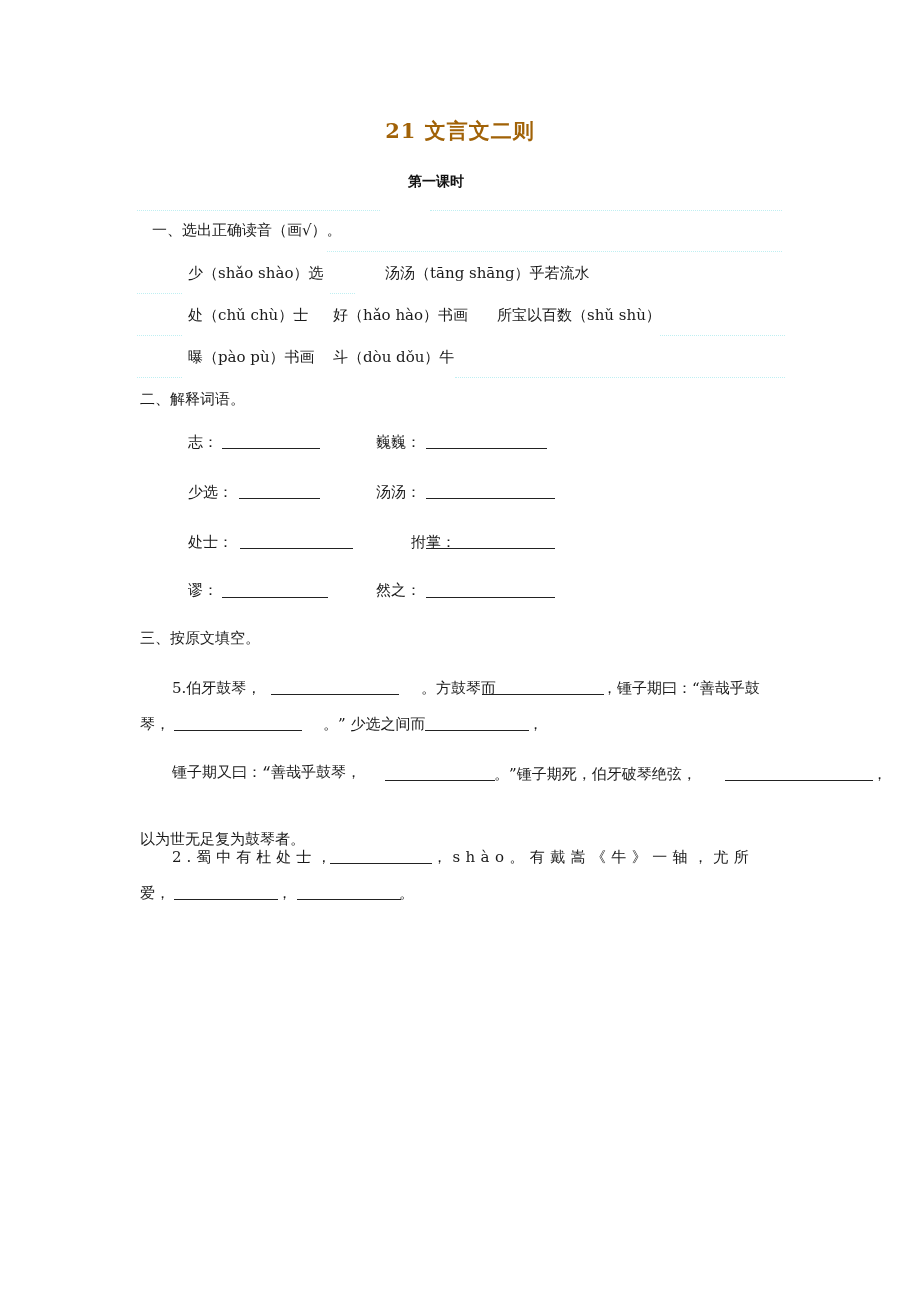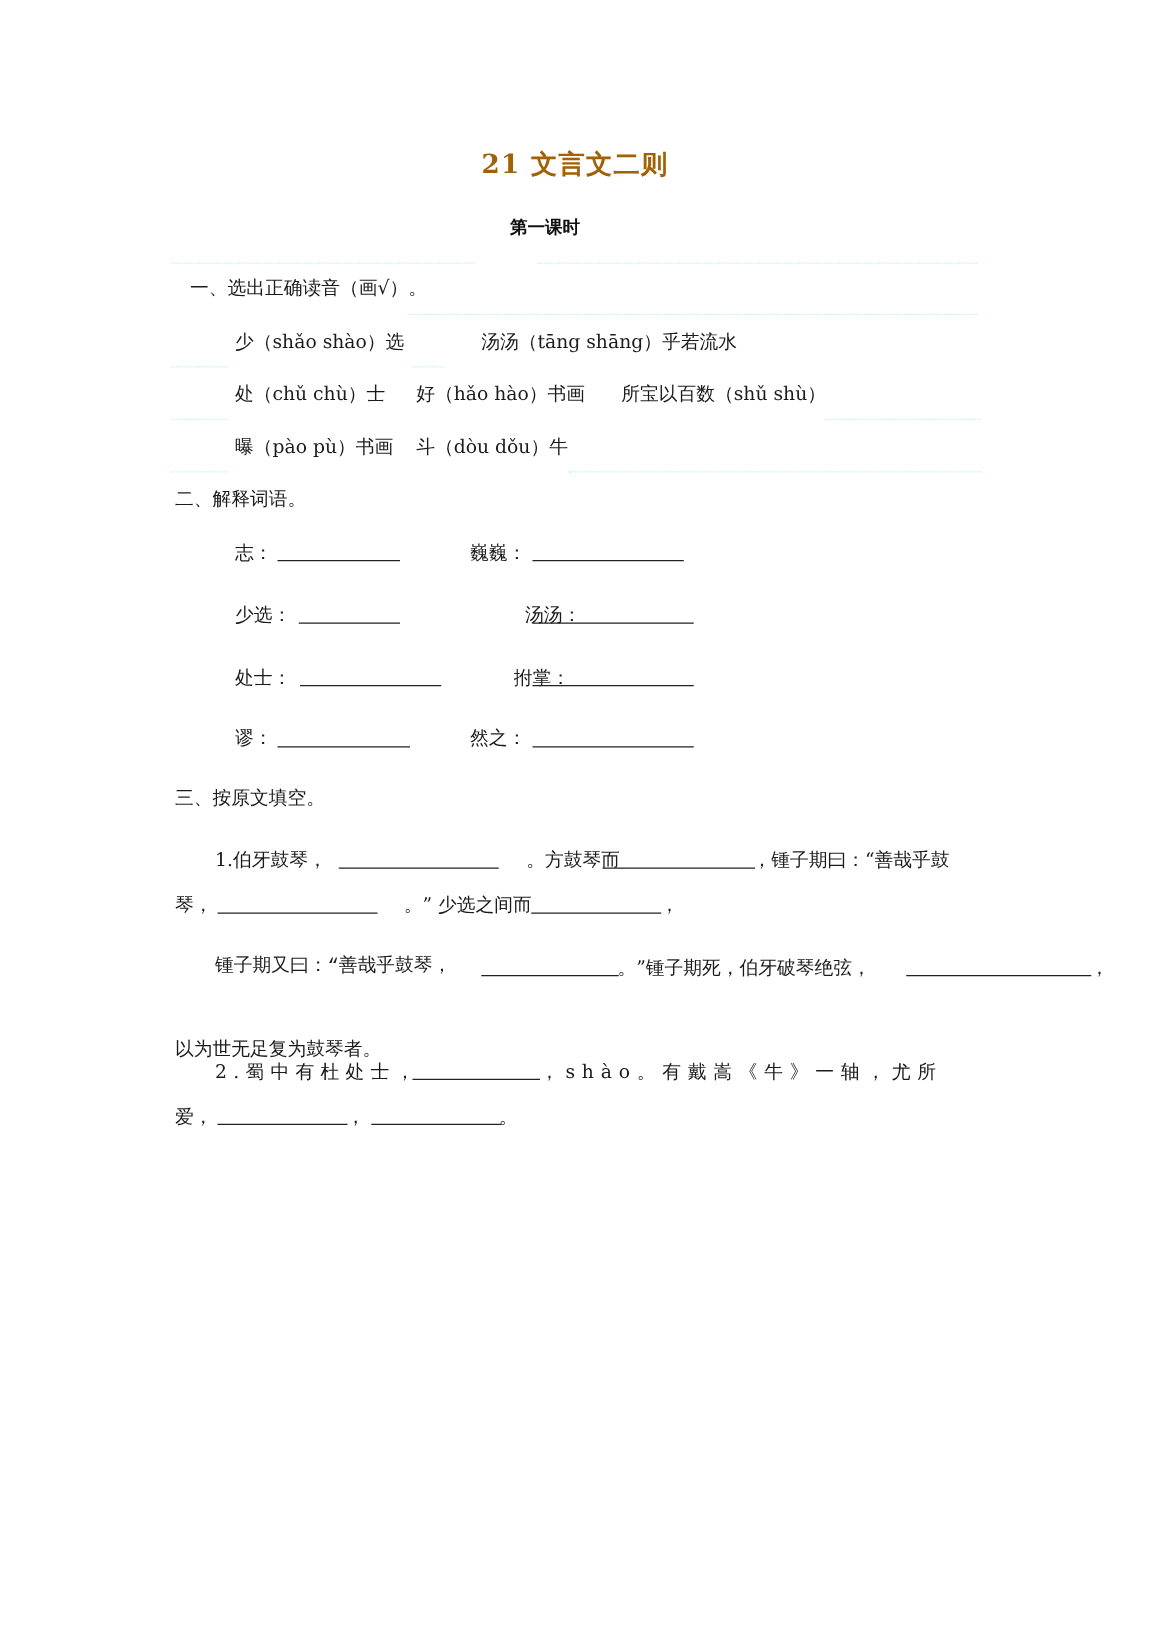--- a/index.html
+++ b/index.html
@@ -55,36 +55,36 @@
 
 <div class="abs txt" style="left:140px; top:389px;">二、解释词语。</div>
 
 <div class="abs txt" style="left:188px; top:432px;">志：</div>
 <div class="abs blank" style="left:220px; top:448px; width:98px;"></div>
 <div class="abs txt" style="left:376px; top:432px;">巍巍：</div>
 <div class="abs blank" style="left:424px; top:448px; width:121px;"></div>
 
 <div class="abs txt" style="left:188px; top:482px;">少选：</div>
 <div class="abs blank" style="left:237px; top:498px; width:81px;"></div>
-<div class="abs txt" style="left:376px; top:482px;margin-left:44px;">汤汤：</div>
+<div class="abs txt" style="left:376px; top:482px;">汤汤：</div>
 <div class="abs blank" style="left:424px; top:498px; width:129px;"></div>
 
 <div class="abs txt" style="left:188px; top:532px;">处士：</div>
 <div class="abs blank" style="left:238px; top:548px; width:113px;"></div>
 <div class="abs txt" style="left:376px; top:532px;margin-left:35px;">拊掌：</div>
 <div class="abs blank" style="left:424px; top:548px; width:129px;"></div>
 
 <div class="abs txt" style="left:188px; top:580px;">谬：</div>
 <div class="abs blank" style="left:220px; top:597px; width:106px;"></div>
 <div class="abs txt" style="left:376px; top:580px;">然之：</div>
 <div class="abs blank" style="left:424px; top:597px; width:129px;"></div>
 
 <div class="abs txt" style="left:140px; top:628px;">三、按原文填空。</div>
 
-<div class="abs txt" style="left:172px; top:678px;">1.伯牙鼓琴，</div>
+<div class="abs txt" style="left:172px; top:678px;">5.伯牙鼓琴，</div>
 <div class="abs blank" style="left:269px; top:694px; width:128px;"></div>
 <div class="abs txt" style="left:421px; top:678px;">。方鼓琴而</div>
 <div class="abs blank" style="left:480px; top:694px; width:122px;"></div>
 <div class="abs txt" style="left:602px; top:678px;">，锺子期曰：“善哉乎鼓</div>
 
 <div class="abs txt" style="left:140px; top:714px;">琴，</div>
 <div class="abs blank" style="left:172px; top:730px; width:128px;"></div>
 <div class="abs txt" style="left:300px; top:714px;margin-left:23px;">。”  少选之间而</div>
 <div class="abs blank" style="left:423px; top:730px; width:104px;"></div>
 <div class="abs txt" style="left:528px; top:714px;">，</div>

